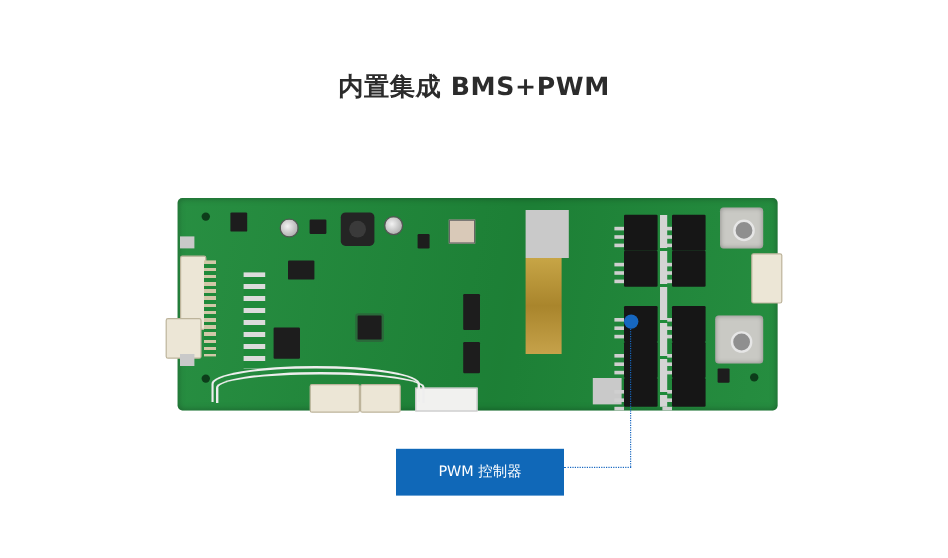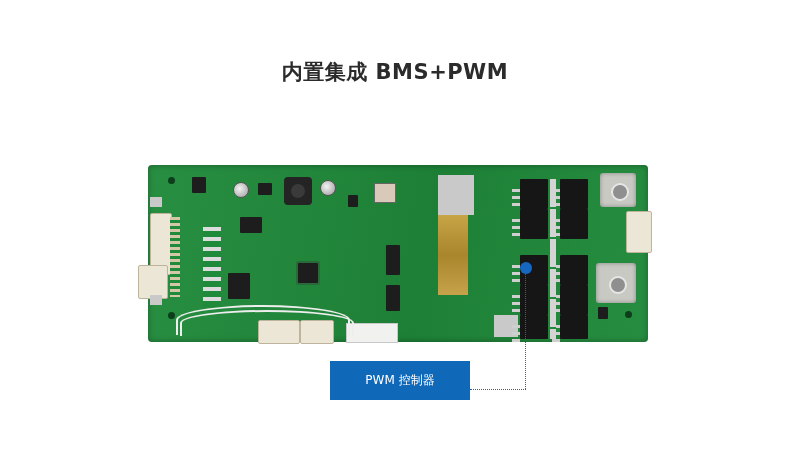--- a/index.html
+++ b/index.html
@@ -20,21 +20,21 @@
   .term{position:absolute;background:#c9c9c4;border-radius:3px;box-shadow:inset 0 0 4px rgba(0,0,0,0.35);}
   .term .bolt{position:absolute;left:50%;top:50%;width:14px;height:14px;margin:-7px 0 0 -7px;border-radius:50%;background:#8f8f8f;border:2px solid #e6e6e6;}
   .mosfet{position:absolute;width:28px;height:30px;background:#161616;border-radius:1px;}
   .mosfet::before{content:"";position:absolute;left:-8px;top:10px;width:8px;height:3px;background:#cfcfcf;box-shadow:0 7px 0 #cfcfcf,0 14px 0 #cfcfcf;}
   .tab{position:absolute;width:6px;height:30px;background:#d4d4d4;}
   .wire{position:absolute;border:2px solid #eeeeee;border-bottom:none;border-radius:60% 60% 0 0;}
   .label-sticker{position:absolute;background:#f1f1ef;border:1px solid #c8c8c8;}
   .leader-dot{position:absolute;left:520px;top:262px;width:12px;height:12px;border-radius:50%;background:#1667c0;}
   .leader-v{position:absolute;left:525px;top:274px;width:0;height:115px;border-left:1px dotted #1667c0;}
   .leader-h{position:absolute;left:470px;top:389px;width:56px;height:0;border-top:1px dotted #1667c0;}
-  .callout{position:absolute;left:330px;top:361px;width:140px;height:39px;background:#1068b8;color:#ffffff;font-size:12px;display:flex;align-items:center;justify-content:center;border:none;cursor:pointer;font-family:"DejaVu Sans","Liberation Sans",sans-serif;}
+  .callout{position:absolute;left:330px;top:374px;width:140px;height:39px;background:#1068b8;color:#ffffff;font-size:12px;display:flex;align-items:center;justify-content:center;border:none;cursor:pointer;font-family:"DejaVu Sans","Liberation Sans",sans-serif;}
 </style>
 </head>
 <body>
 
 <div class="title">内置集成 BMS+PWM</div>
 
 <div class="board">
   <div class="pcb-shade"></div>
 
   <div class="hole" style="left:20px;top:12px;"></div>

